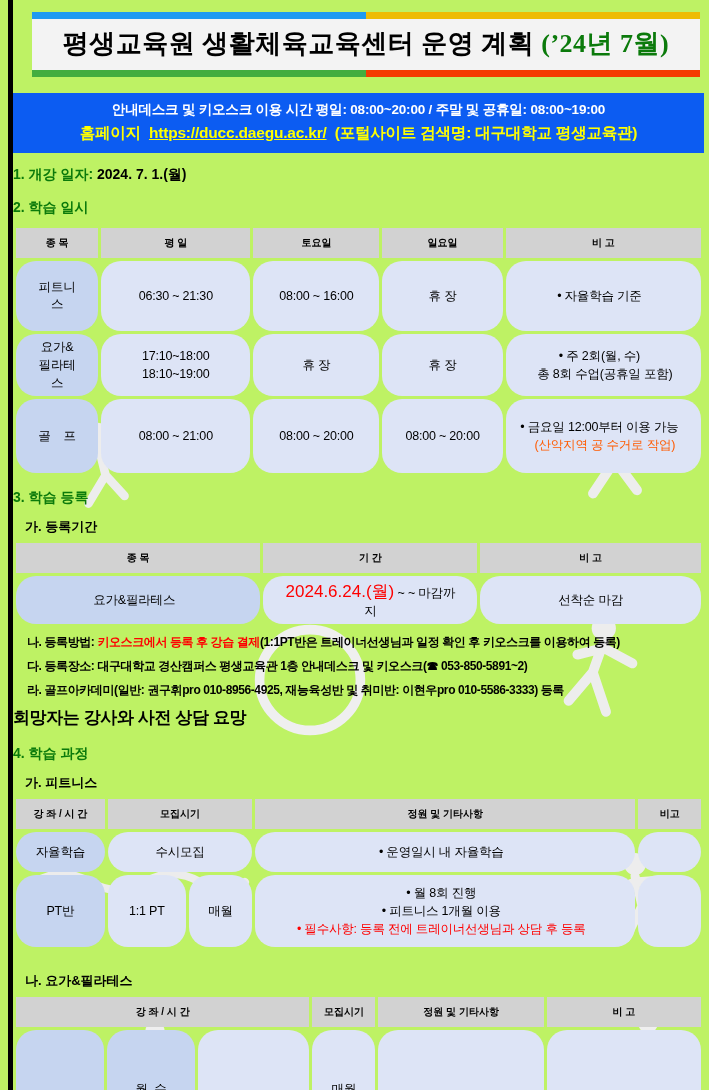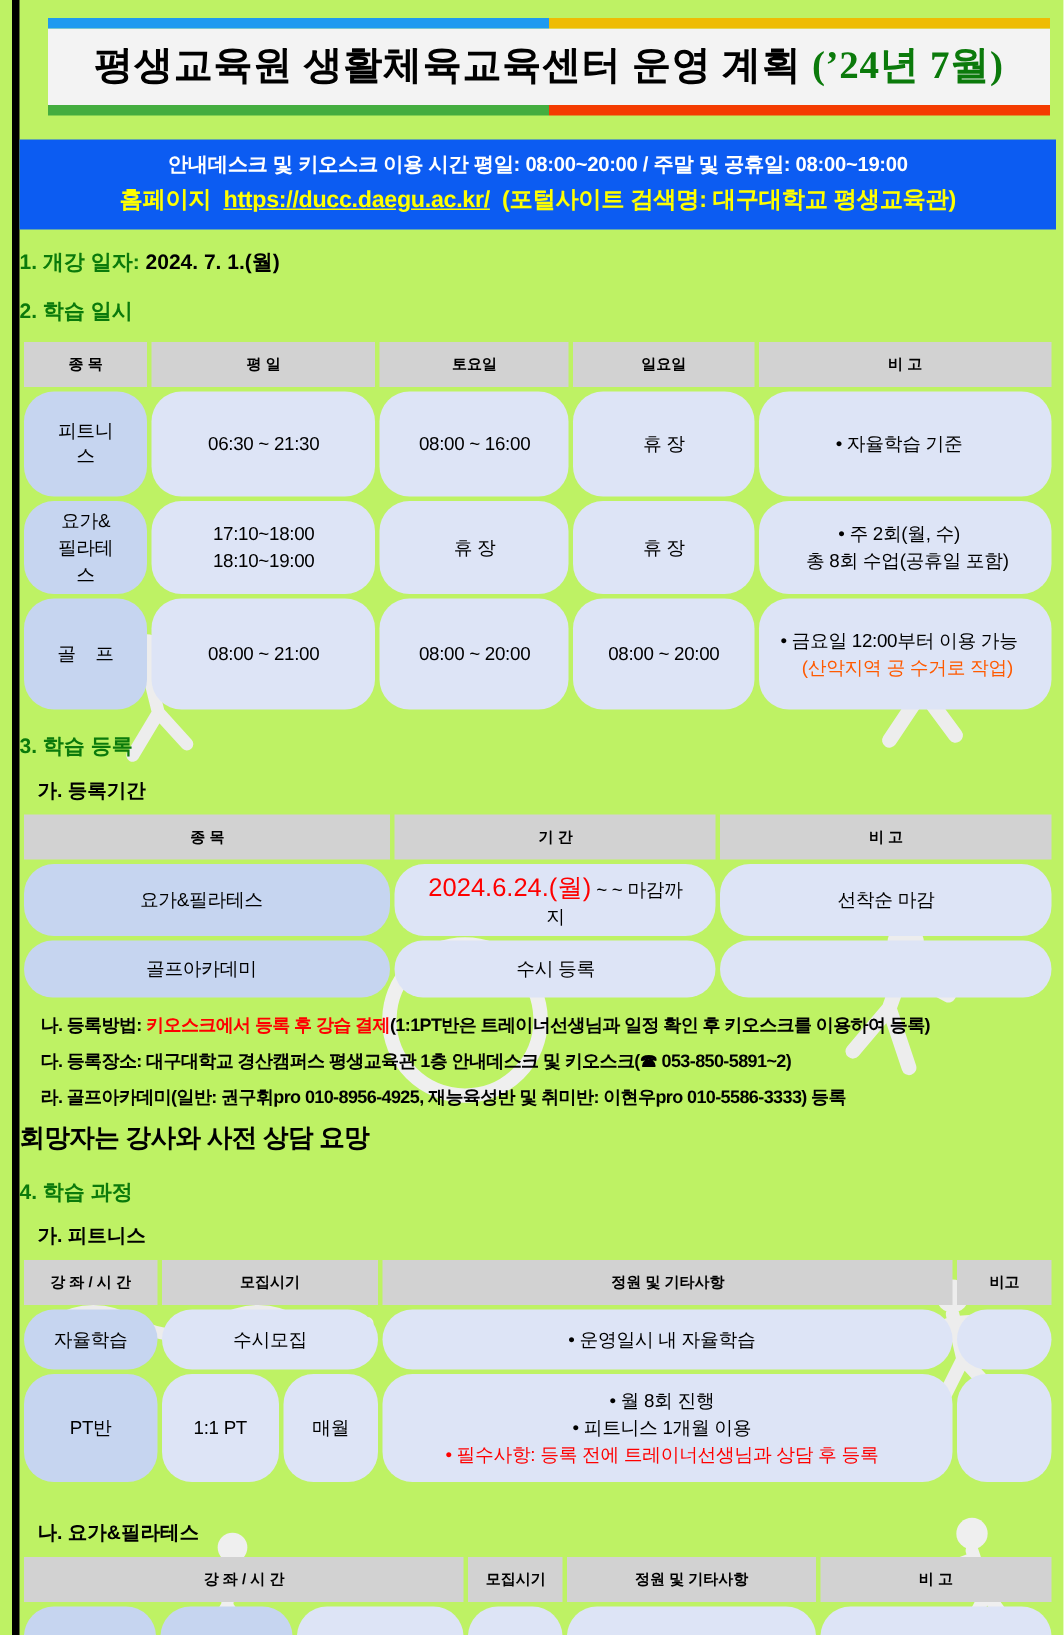--- a/index.html
+++ b/index.html
@@ -191,25 +191,20 @@
       </tr>
       <tr style="height:36px;">
         <td class="c1 left">요가&amp;필라테스</td>
         <td>
           <span class="bigdate">2024.6.24.(월)</span>
           <span> ~ </span>
           <span>~ 마감까지</span>
         </td>
         <td>선착순 마감</td>
       </tr>
-      <tr style="height:38px;">
-        <td class="c1 left">골프아카데미</td>
-        <td>수시 등록</td>
-        <td></td>
-      </tr>
     </tbody>
       </table>
 
     <div class="note-line">
       <span>나. 등록방법: </span><span class="red">키오스크에서 등록 후 강습 결제</span><span>(1:1PT반은 트레이너선생님과 일정 확인 후 키오스크를 이용하여 등록)</span>
     </div>
     <div class="note-line">다. 등록장소: 대구대학교 경산캠퍼스 평생교육관 1층 안내데스크 및 키오스크(☎ 053-850-5891~2)</div>
     <div class="note-line">라. 골프아카데미(일반: 권구휘pro 010-8956-4925,  재능육성반 및 취미반: 이현우pro 010-5586-3333) 등록</div>
     <div class="note-cont">회망자는 강사와 사전 상담 요망</div>
 

